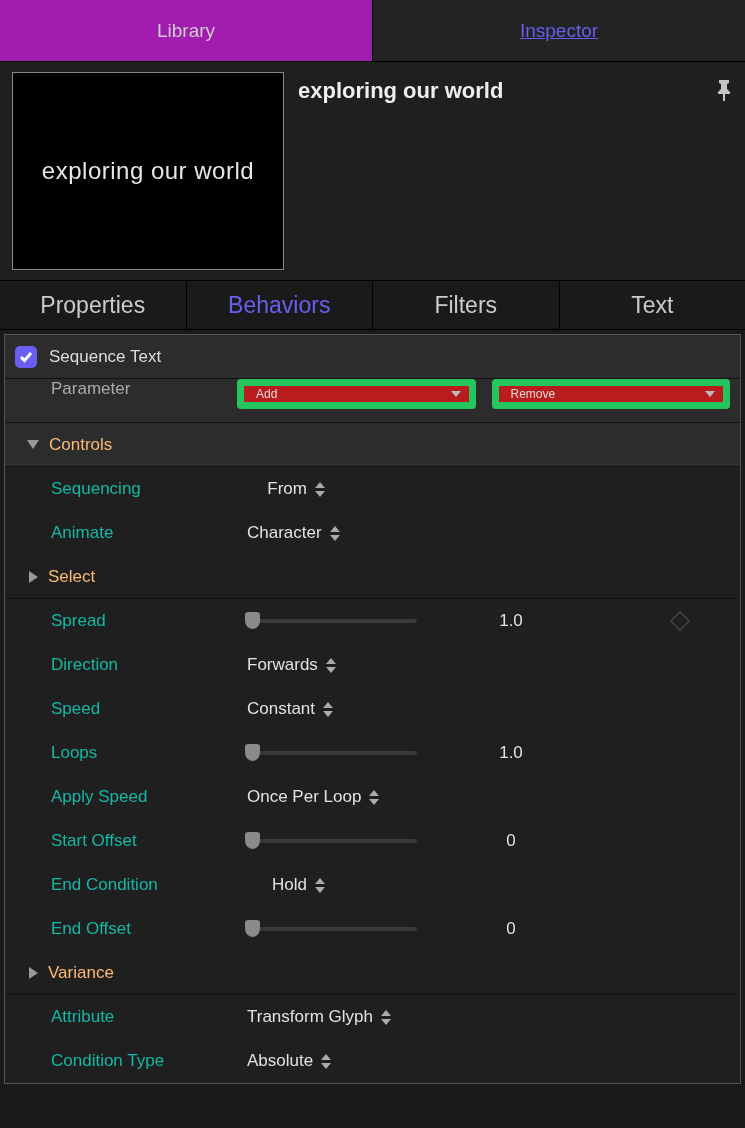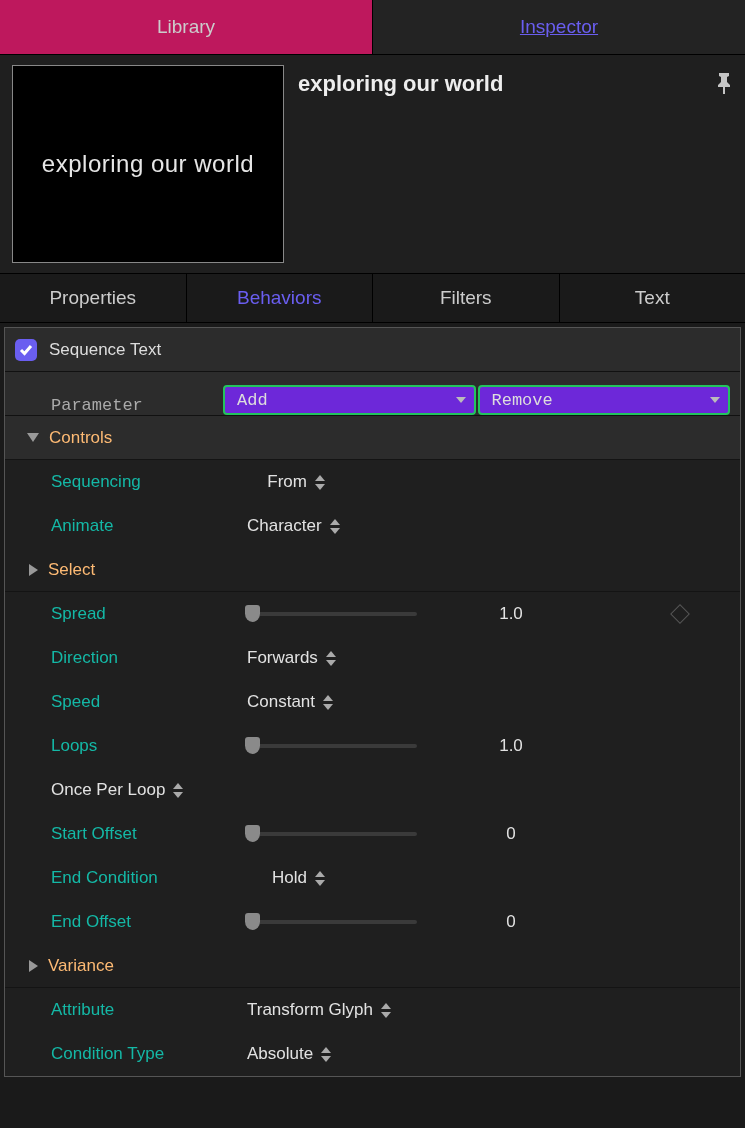--- a/index.html
+++ b/index.html
@@ -5,22 +5,22 @@
   * { box-sizing: border-box; margin: 0; padding: 0; }
   body {
     background: #1a1a1a;
     font-family: -apple-system, "Helvetica Neue", Arial, sans-serif;
     font-size: 17px;
     color: #ddd;
     width: 745px;
   }
   .top-tabs {
     display: flex;
-    height: 55px;
-    background: #be185d;
+    height: 62px;
+    background: #a21caf;
     border-bottom: 1px solid #000;
   }
   .top-tab {
     flex: 1;
     display: flex;
     align-items: center;
     justify-content: center;
     color: #ccc;
     font-size: 19px;
     cursor: default;
@@ -69,21 +69,21 @@
     background: #1a1a1a;
     border-top: 1px solid #000;
     border-bottom: 1px solid #000;
   }
   .sub-tab {
     flex: 1;
     display: flex;
     align-items: center;
     justify-content: center;
     color: #ccc;
-    font-size: 19px;
+    font-size: 23px;
     border-right: 1px solid #000;
     cursor: default;
   }
   .sub-tab:last-child { border-right: none; }
   .sub-tab.active { color: #6a5ef0; text-align: right; }
 
   .panel {
     border: 1px solid #555;
     margin: 4px;
     background: #1f1f1f;
@@ -103,40 +103,39 @@
     background: #6a5ef0;
     margin-right: 12px;
     display: flex;
     align-items: center;
     justify-content: center;
   }
   .checkbox svg { stroke: #fff; stroke-width: 3; fill: none; }
 
   .param-header {
     display: flex;
-    align-items: flex-end;
+    align-items: flex-start;
     height: 44px;
     background: #2c2c2c;
     border-bottom: 1px solid #111;
     padding: 0 10px 0 46px;
-    gap: 2px;
-    font-family: Liberation Mono, monospace;
+    gap: 16px;
   }
   .param-label { color: #aaa; flex: 0 0 170px; }
   .dropdown {
     height: 30px;
-    background: #6d28d9;
-    border: 2px solid #22c55e;
+    background: #b91c1c;
+    border: 7px solid #22c55e;
     border-radius: 4px;
     display: flex;
     align-items: center;
     justify-content: space-between;
     padding: 0 8px 0 12px;
     color: #ddd;
-    font-size: 17px;
+    font-size: 12px;
   }
   .dropdown.add-dd { flex: 1; }
   .dropdown.remove-dd { flex: 1; }
   .caret-down {
     width: 0; height: 0;
     border-left: 5px solid transparent;
     border-right: 5px solid transparent;
     border-top: 6px solid #bbb;
     margin-left: 8px;
   }
@@ -372,20 +371,21 @@
     <div class="row-control slider">
       <div class="slider-track">
         <div class="slider-handle"></div>
       </div>
       <span class="slider-val">1.0</span>
     </div>
     <div class="trailing-cell"></div>
   </div>
 
   <div class="row">
+    <div class="row-label">Apply Speed</div>
     <div class="row-control">
       <span class="value">Once Per Loop</span>
       <div class="stepper">
           <div class="up"></div>
           <div class="down"></div>
         </div>
     </div>
     <div class="trailing-cell"></div>
   </div>
 

